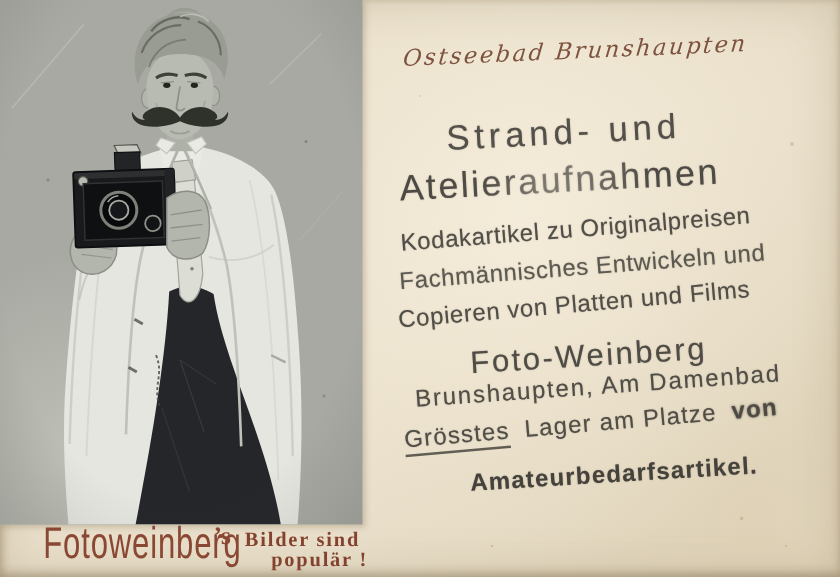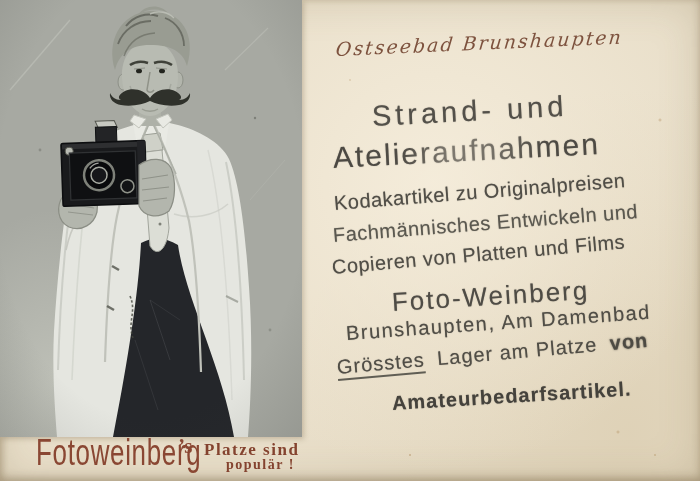--- a/index.html
+++ b/index.html
@@ -90,21 +90,21 @@
   }
   .tagline1{
     position:absolute;left:204px;top:440px;
     font-family:"Liberation Serif",serif;
     font-weight:700;font-size:17px;letter-spacing:1.5px;
     color:#84432f;white-space:nowrap;
   }
   .tagline2{
     position:absolute;left:226px;top:457px;
     font-family:"Liberation Serif",serif;
-    font-weight:700;font-size:14px;letter-spacing:1.5px;
+    font-weight:700;font-size:17px;letter-spacing:1.5px;
     color:#84432f;white-space:nowrap;
   }
 </style>
 </head>
 <body>
 
 <div class="card">
 
   <div class="photo">
     <svg viewBox="0 0 302 437" xmlns="http://www.w3.org/2000/svg">
@@ -251,17 +251,17 @@
       <span class="b">von</span>
     </div>
     <div class="stamp s9">Amateurbedarfsartikel.</div>
   </div>
 
   <div>
     <div class="brand">
       <span class="big">Fotoweinberg</span>
     </div>
     <div class="brand-suffix">’s</div>
-    <div class="tagline1">Platze sind</div>
+    <div class="tagline1">Bilder sind</div>
     <div class="tagline2">populär !</div>
   </div>
 
 </div>
 
 </body></html>

